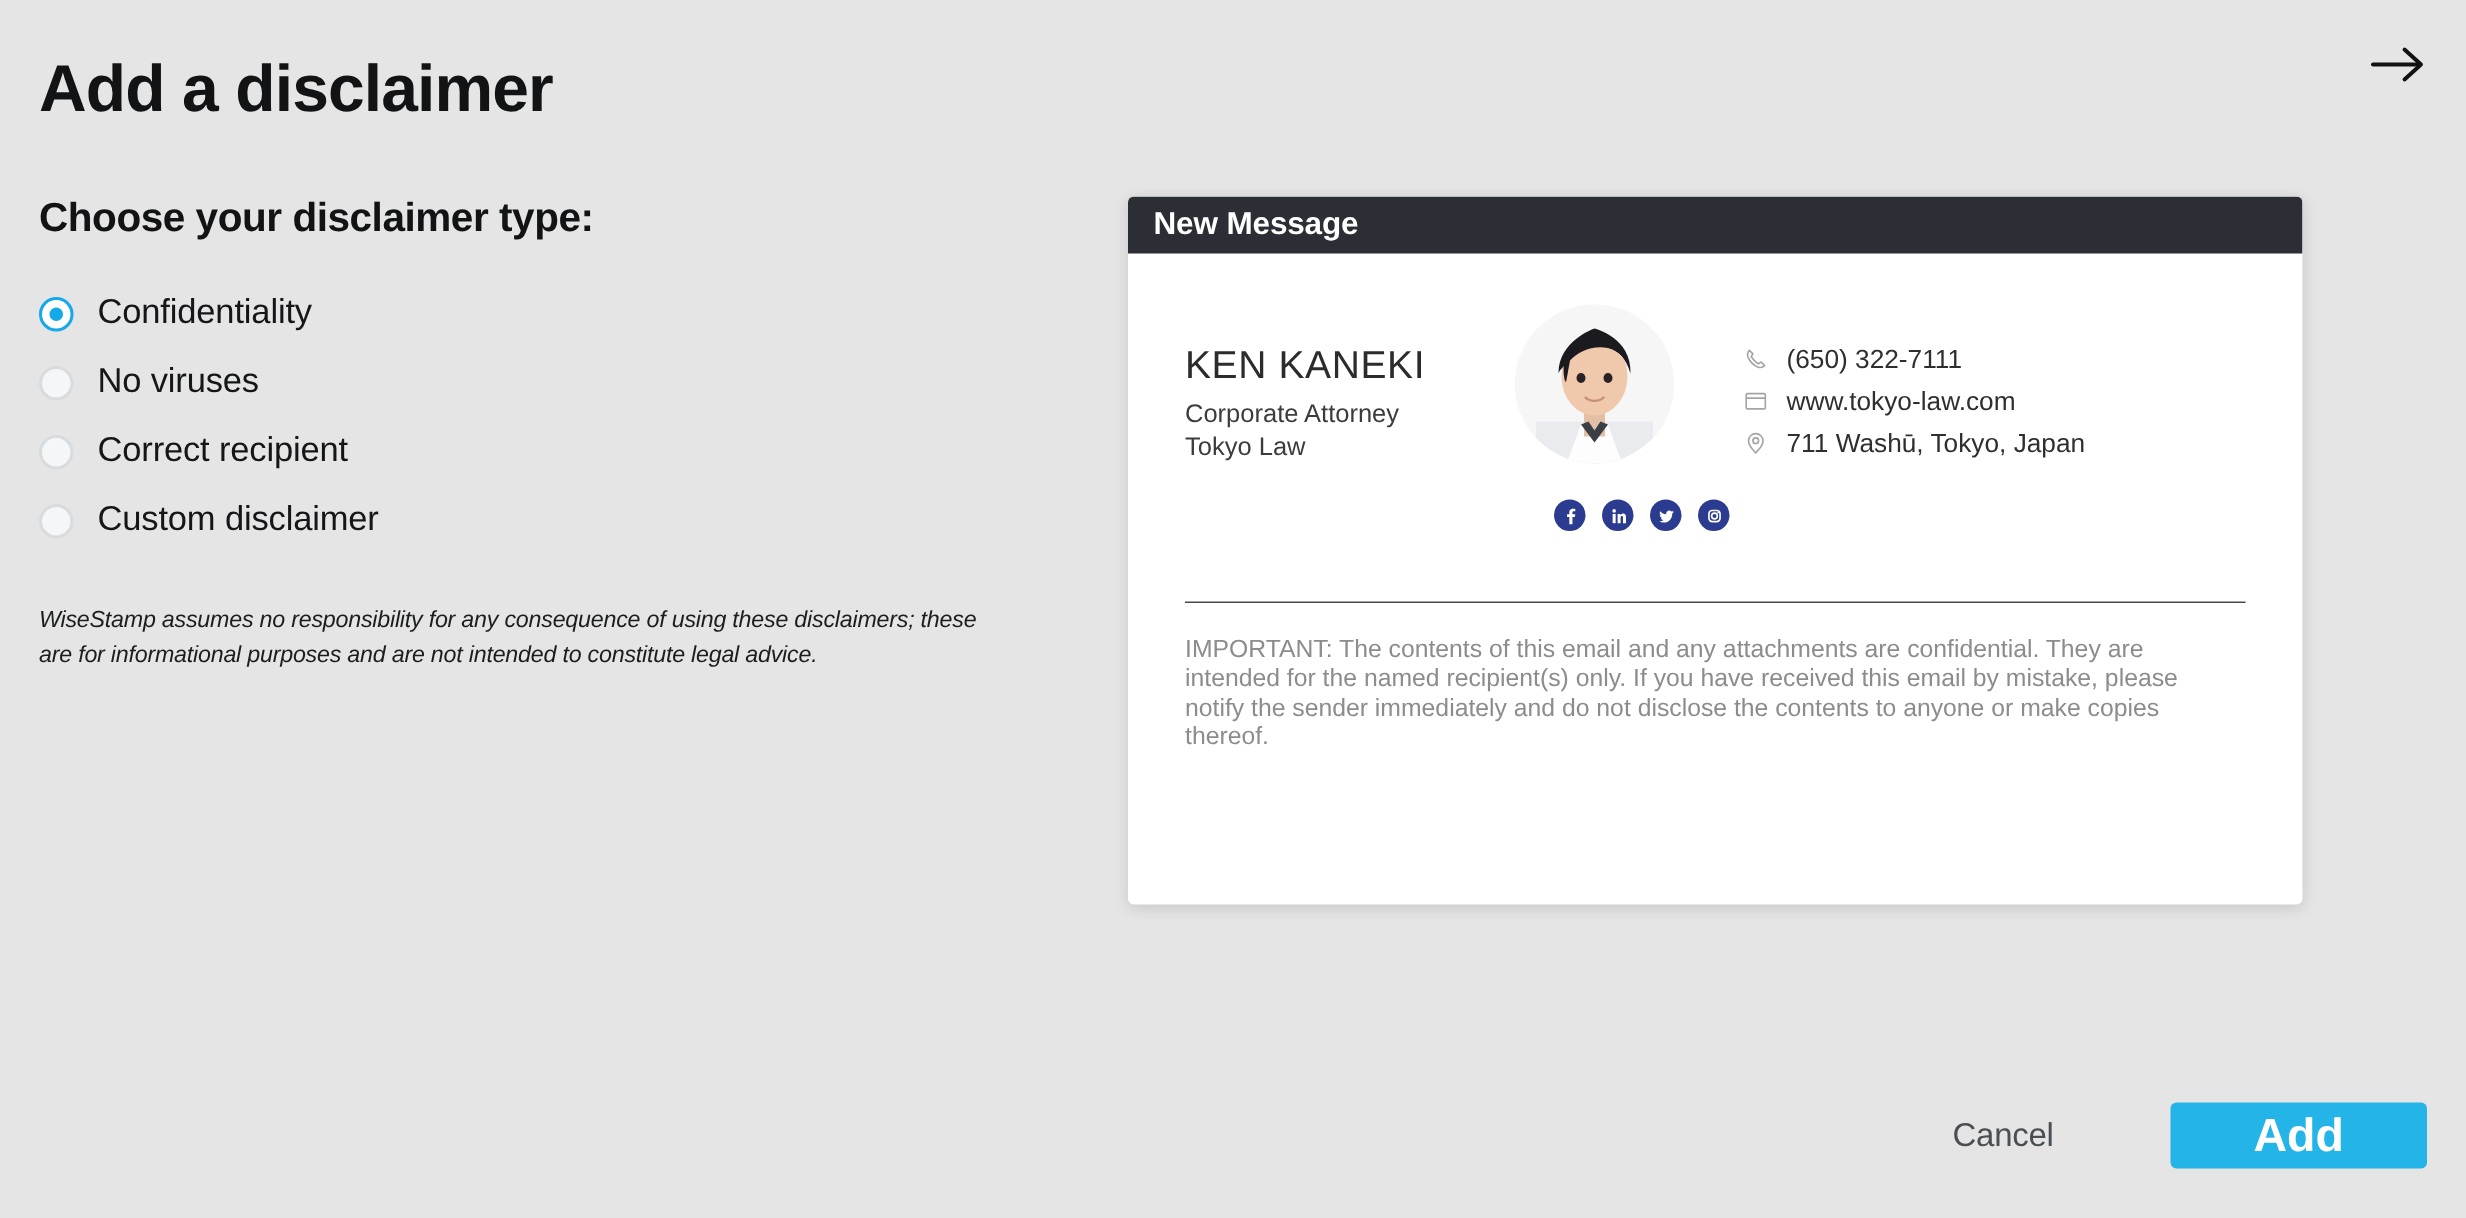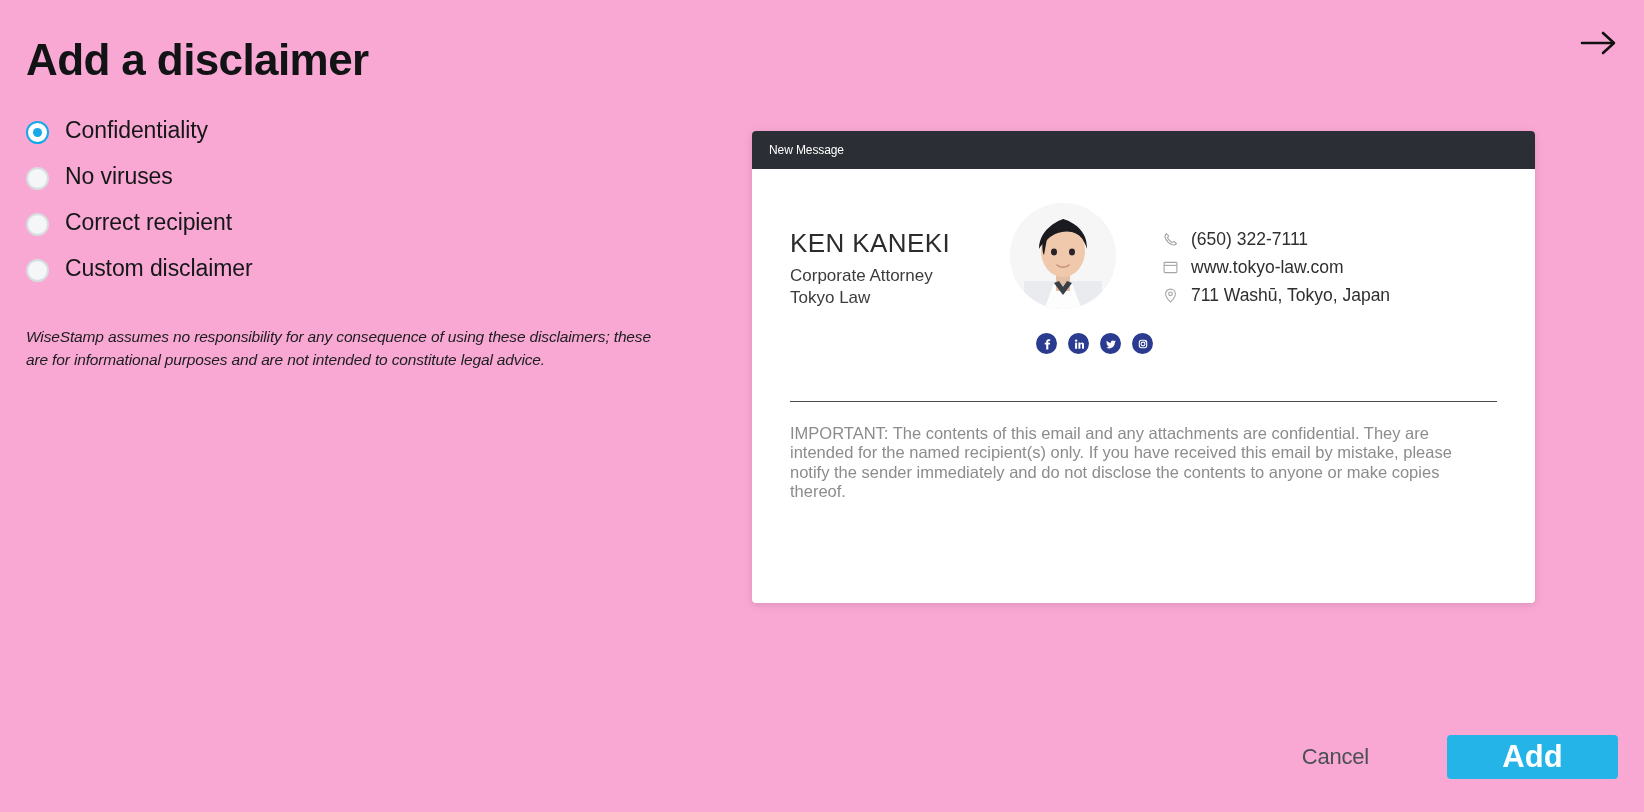--- a/index.html
+++ b/index.html
@@ -9,21 +9,21 @@
     height: 812px;
     background: #ffffff;
     font-family: "Liberation Sans", sans-serif;
     overflow: hidden;
   }
 
   .page {
     position: relative;
     width: 1644px;
     height: 812px;
-    background: #f9a8d4;
+    background: #e5e5e5;
   }
 
   
   .next-arrow {
     position: absolute;
     top: 20px;
     right: 22px;
     width: 46px;
     height: 46px;
     display: flex;
@@ -125,22 +125,22 @@
 
   .preview-header {
     height: 38px;
     background: #2b2e34;
     display: flex;
     align-items: center;
     padding-left: 17px;
   }
   .preview-header-title {
     color: #ffffff;
-    font-size: 12px;
-    font-weight: normal;
+    font-size: 21px;
+    font-weight: bold;
     letter-spacing: -0.1px;
   }
 
   .preview-body {
     padding: 34px 38px 0 38px;
   }
 
   .sig-top {
     display: flex;
     align-items: flex-end;
@@ -270,20 +270,21 @@
 
   <div class="next-arrow">
     <svg width="38" height="28" viewBox="0 0 38 28">
       <path d="M2 14 H33" stroke="#111" stroke-width="2.6" stroke-linecap="round" fill="none"></path>
       <path d="M23 4 L34 14 L23 24" stroke="#111" stroke-width="2.6" stroke-linecap="round" stroke-linejoin="round" fill="none"></path>
     </svg>
   </div>
 
   <div class="left-col">
     <div class="page-title">Add a disclaimer</div>
+    <div class="section-heading">Choose your disclaimer type:</div>
 
     <div class="radio-list">
 
       <div class="radio-row selected">
         <span class="radio-mark"></span>
         <span class="radio-label">Confidentiality</span>
       </div>
 
       <div class="radio-row">
         <span class="radio-mark"></span>

